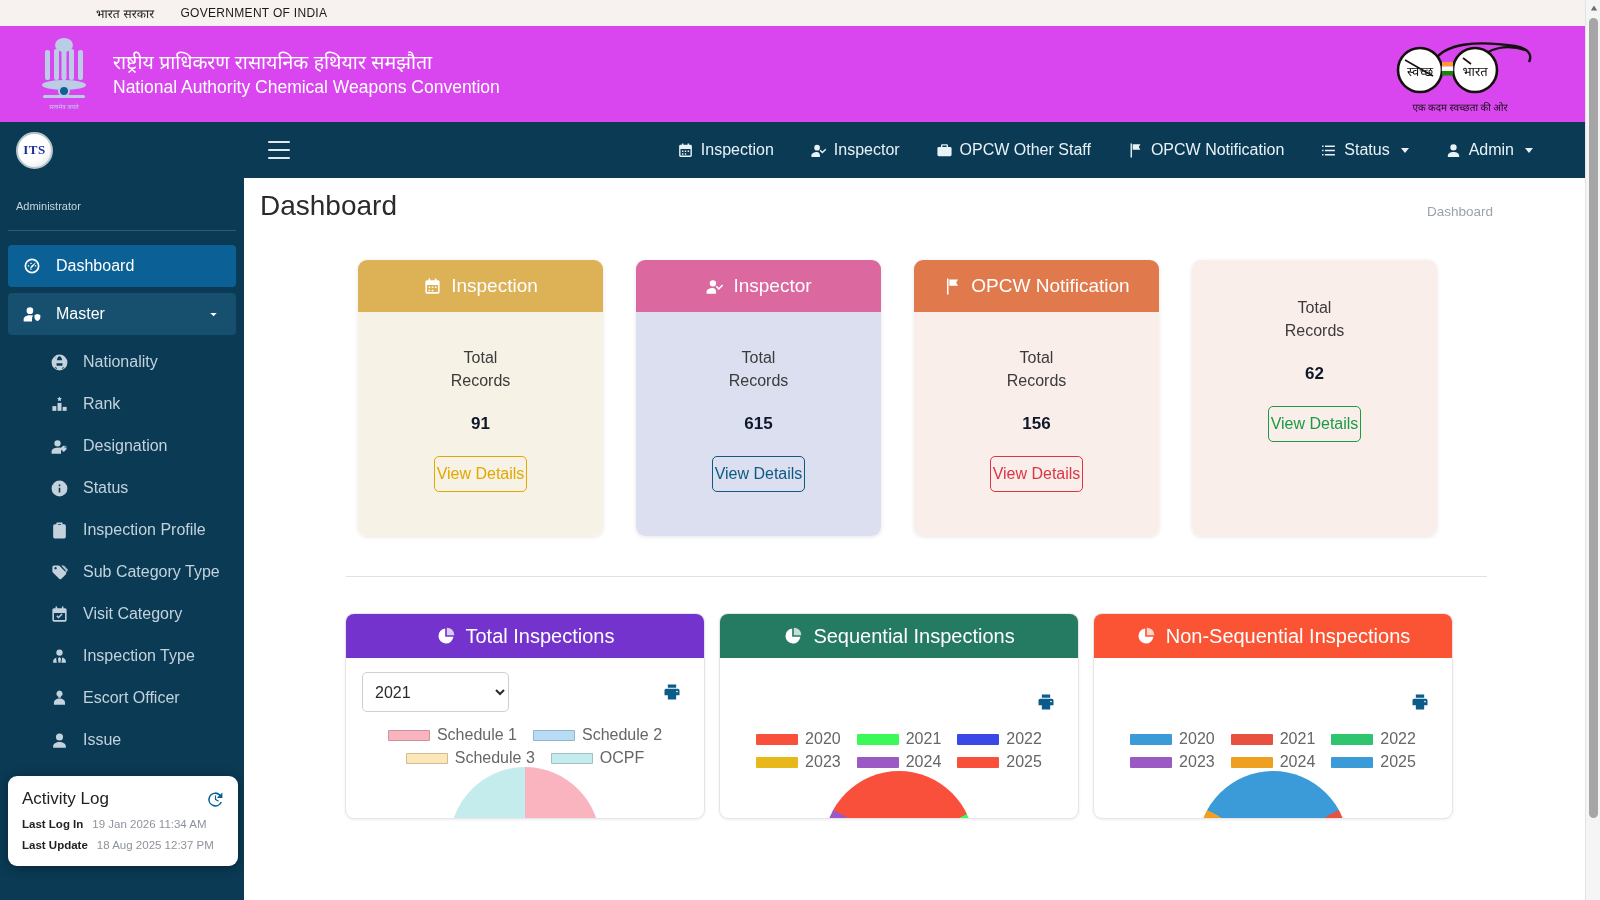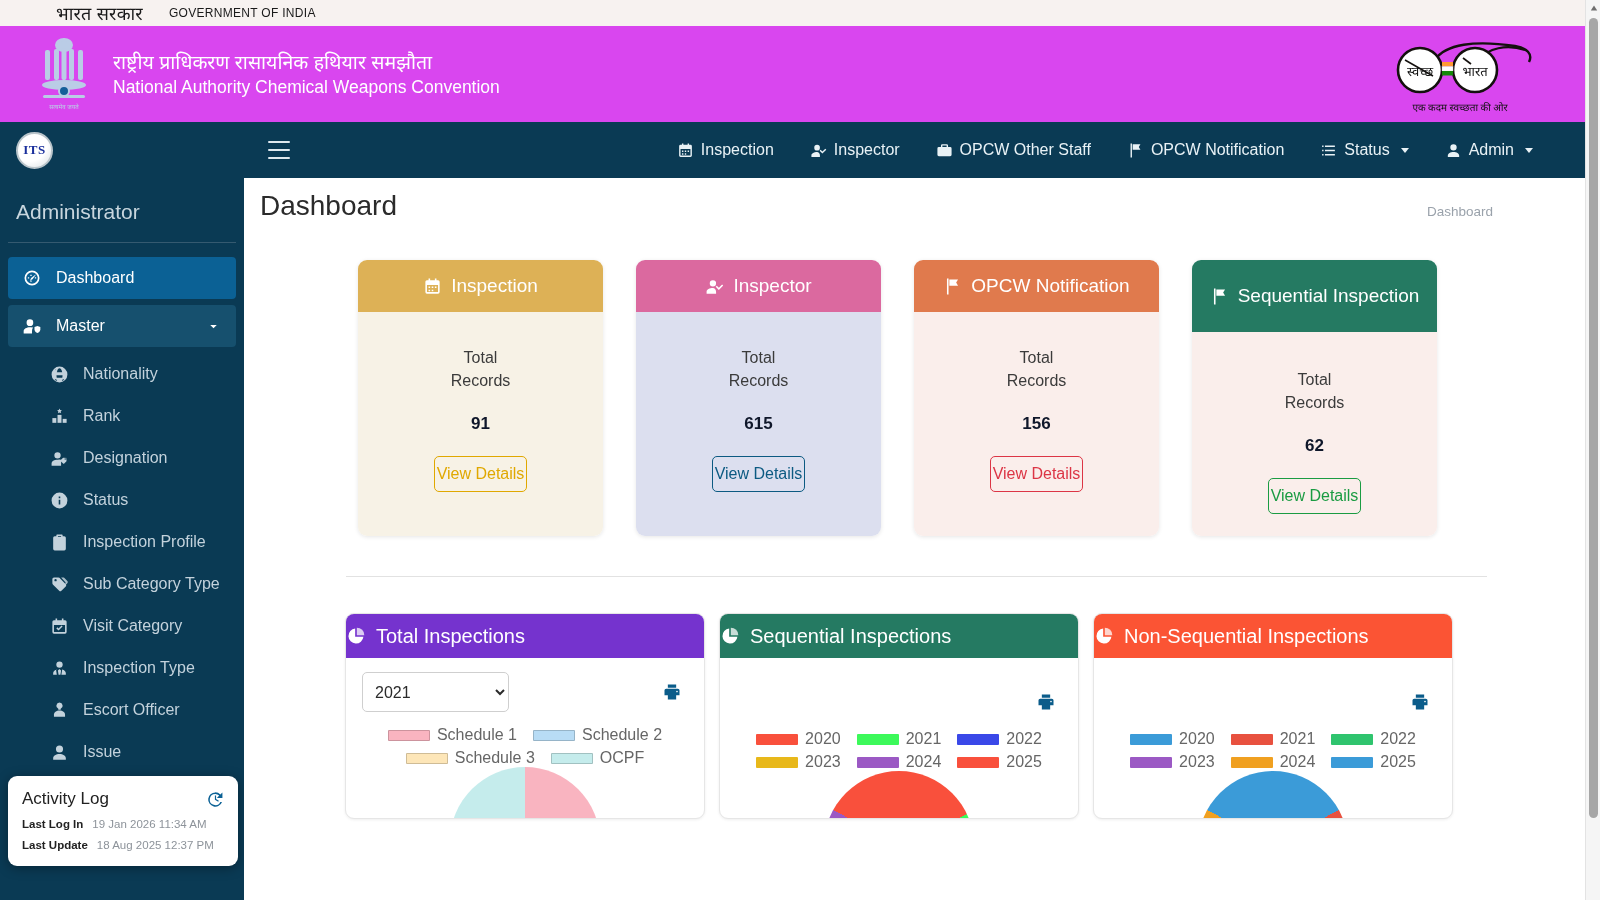--- a/index.html
+++ b/index.html
@@ -10,21 +10,21 @@
     background: #ffffff;
   }
   .app { position: relative; width: 1600px; height: 900px; overflow: hidden; }
 
   
   .goi-strip {
     height: 26px; background: #f7f2f0; width: 1585px;
     display: flex; align-items: center; padding-left: 56px; gap: 26px;
     font-size: 12.5px; color: #1a1a1a; letter-spacing: .2px;
   }
-  .goi-strip .hindi { font-size: 18px; }
+  .goi-strip .hindi { font-size: 12px; margin-left: 40px; }
   .goi-strip .eng { font-size: 12px; letter-spacing: .3px; }
 
   
   .masthead {
     height: 96px; background: #d946ef; width: 1585px;
     display: flex; align-items: center; position: relative;
   }
   .emblem { width: 62px; height: 82px; margin-left: 33px; position: relative; }
   .emblem svg { display: block; }
   .mast-titles { margin-left: 18px; color: #ffffff; }
@@ -57,21 +57,21 @@
     background: #0a3a54; overflow: hidden;
   }
   .sb-logo { height: 56px; display: flex; align-items: center; padding-left: 16px; }
   .its-badge {
     width: 37px; height: 37px; border-radius: 50%;
     background: radial-gradient(circle at 35% 30%, #ffffff 55%, #d8dee2 100%);
     border: 2px solid #b9c4ca; display: flex; align-items: center; justify-content: center;
     font-family: "Liberation Serif", serif; font-weight: bold; font-size: 13px; color: #1a2f9c;
     letter-spacing: .5px;
   }
-  .sb-user { padding: 22px 0 18px 16px; color: #c8d6de; font-size: 21px; }
+  .sb-user { padding: 22px 0 18px 16px; color: #c8d6de; font-size: 11px; }
   .sb-div { height: 1px; background: #355a70; margin: 0 8px 14px 8px; }
   .sb-item {
     display: flex; align-items: center; gap: 14px; height: 42px;
     margin: 0 8px 6px 8px; padding-left: 14px; border-radius: 4px;
     color: #cfdbe3; font-size: 16px; cursor: pointer; position: relative;
   }
   .sb-item.active { background: #0b6195; color: #ffffff; }
   .sb-item.open { background: #16506e; color: #ffffff; }
   .sb-item .sb-ico { width: 20px; height: 20px; fill: #cfdbe3; flex: none; }
   .sb-item.active .sb-ico, .sb-item.open .sb-ico { fill: #ffffff; }
@@ -119,21 +119,21 @@
   .c-num { font-size: 17px; font-weight: bold; color: #0f172a; margin-top: 22px; }
   .c-btn { margin-top: 22px; padding: 8px 2px; border-radius: 5px; background: transparent;
     font-size: 16px; cursor: pointer; }
 
   .hr { height: 1px; background: #e2e2e2; margin: 40px 98px 0 102px; }
 
   
   .panels { display: flex; gap: 14px; padding: 36px 0 0 101px; }
   .panel { width: 360px; background: #ffffff; border: 1px solid #e6e6e6;
     border-radius: 9px; overflow: hidden; box-shadow: 0 1px 3px rgba(0,0,0,.07); }
-  .panel-hd { height: 44px; display: flex; align-items: center; justify-content: flex-start;
+  .panel-hd { height: 44px; display: flex; align-items: center; justify-content: center;
     gap: 10px; color: #ffffff; font-size: 20px; }
   .panel-hd .p-ico { width: 20px; height: 20px; fill: #ffffff; }
   .panel-bd { position: relative; padding: 14px 16px 0 16px; height: 160px; }
   .yr-select { width: 147px; height: 40px; font-size: 16px; color: #2b2b2b;
     border: 1px solid #cfcfcf; border-radius: 5px; padding: 0 8px;
     font-family: "Liberation Sans", sans-serif; background: #fff; cursor: pointer; }
   .print-ico { position: absolute; right: 22px; width: 20px; height: 20px; fill: #0b5c8a; cursor: pointer; }
   .legend { display: flex; flex-wrap: wrap; justify-content: center; gap: 5px 16px;
     margin-top: 14px; padding: 0 4px; }
   .lg { display: flex; align-items: center; gap: 7px; font-size: 16px; color: #666; }
@@ -413,26 +413,20 @@
           <div class="card-bd" style="background:#faeeeb">
             <div class="c-lab">
               <div>Total</div>
               <div>Records</div>
             </div>
             <div class="c-num">156</div>
             <div class="c-btn" style="color:#dc3545;border:1px solid #dc3545">View Details</div>
           </div>
         </div>
         <div class="card">
-          <div class="card-hd tall" style="background:#257a62">
-            <svg class="c-ico" viewBox="0 0 24 24">
-              <path d="M5 2h2v20H5V2zm3 1h11l-2.4 4L19 11H8V3z"></path>
-            </svg>
-            <span>Sequential Inspection</span>
-          </div>
           <div class="card-bd short" style="background:#faeeeb">
             <div class="c-lab">
               <div>Total</div>
               <div>Records</div>
             </div>
             <div class="c-num">62</div>
             <div class="c-btn" style="color:#1a9b42;border:1px solid #1a9b42">View Details</div>
           </div>
         </div>
       </div>

